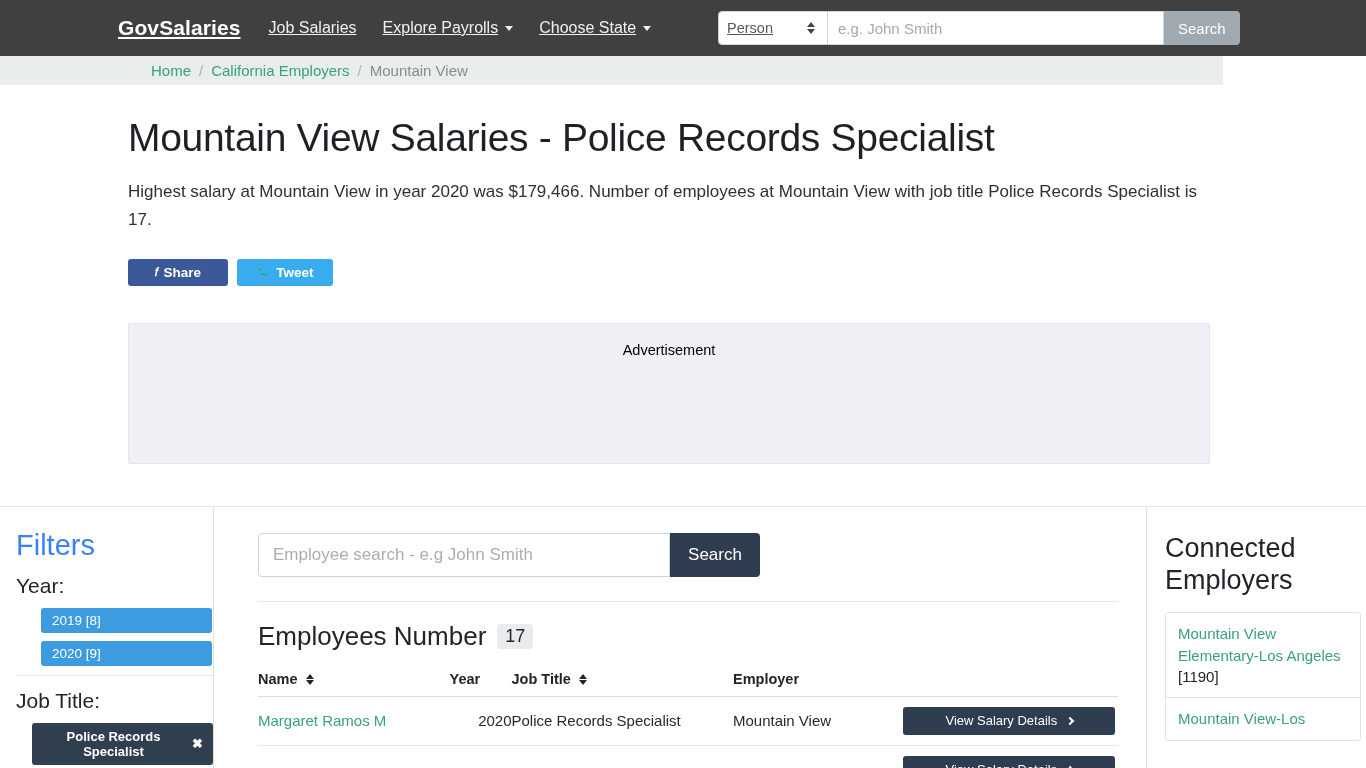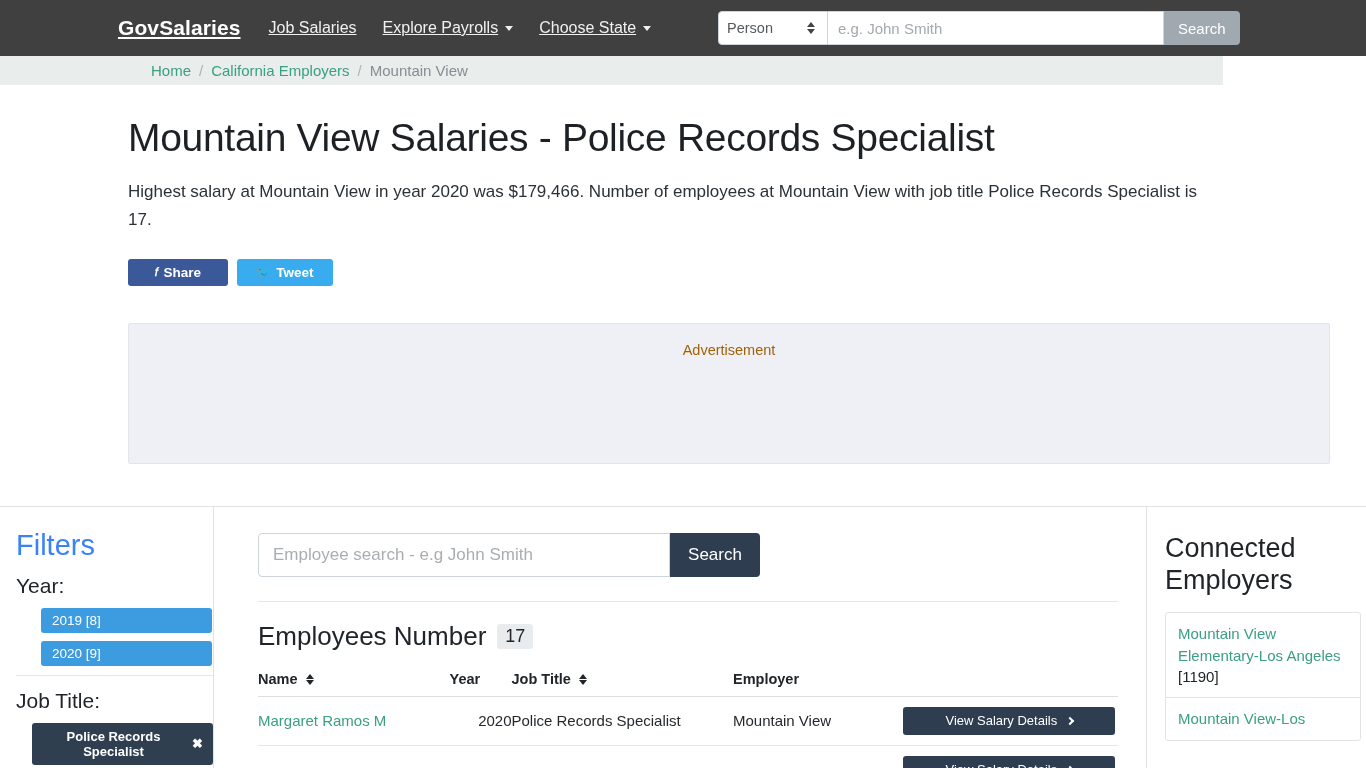--- a/index.html
+++ b/index.html
@@ -58,20 +58,21 @@
     background: #fff;
     border: 1px solid #ced4da;
     border-radius: 4px 0 0 4px;
     font-size: 14.5px;
     color: #55595d;
     padding: 0 8px;
     display: flex;
     align-items: center;
     justify-content: space-between;
     font-family: "Liberation Sans", sans-serif;
+    text-decoration: underline;
   }
   .updown {
     display: flex; flex-direction: column;
     gap: 2px; color: #444; line-height: 0;
     margin-right: 4px;
   }
   .updown i {
     display: block; width: 0; height: 0;
     border-left: 4px solid transparent;
     border-right: 4px solid transparent;
@@ -147,25 +148,25 @@
     border: none;
     font-family: "Liberation Sans", sans-serif;
   }
   .btn-fb { background: #3b5998; width: 100px; }
   .btn-tw { background: #38acee; width: 96px; }
   .gl { font-family: "DejaVu Sans", sans-serif; font-size: 12px; }
 
   
   .ad {
     margin: 37px 0 12px 128px;
-    width: 1202px; height: 141px;
+    width: 1082px; height: 141px;
     background: #eff0f5;
     border: 1px solid #e4e5ec;
     border-radius: 2px;
-    color: #a16207;
+    color: #000000;
     font-size: 14.5px;
     padding-top: 18px;
     text-align: center;
   }
 
   .divider {
     margin-top: 42px;
     border-top: 1px solid #e3e3e3;
     width: 100%;
   }

